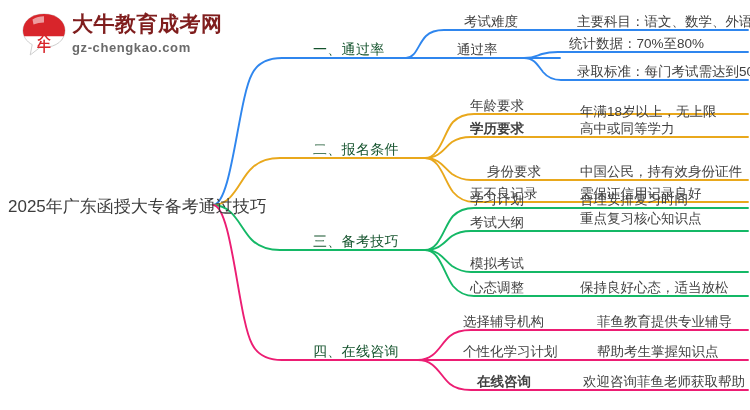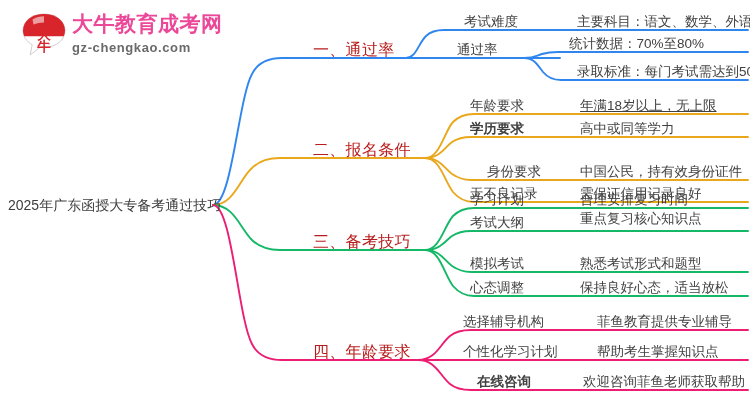--- a/index.html
+++ b/index.html
@@ -32,26 +32,26 @@
   }
   .node {
     position: absolute;
     white-space: nowrap;
     font-size: 13.5px;
     line-height: 1;
     color: #414141;
     pointer-events: auto;
   }
   .node.root {
+    font-size: 17px;
+    color: #3c3c3c;
+  }
+  .node.level1 {
     font-size: 14px;
-    color: #3c3c3c;
-  }
-  .node.level1 {
-    font-size: 16px;
-    color: #b91c1c;
+    color: #14532d;
     letter-spacing: 0.3px;
   }
   .node.level2 {
     font-size: 13.5px;
   }
   .node.level3 {
     font-size: 13.5px;
   }
   
   #brand-logo {
@@ -69,21 +69,21 @@
     height: 48px;
   }
   .logo-text-wrap {
     position: absolute;
     left: 52px;
     top: 4px;
   }
   .logo-title {
     font-size: 21px;
     font-weight: bold;
-    color: #ec4899;
+    color: #7f1d1d;
     letter-spacing: 0.5px;
     line-height: 1.1;
     white-space: nowrap;
   }
   .logo-sub {
     font-size: 13px;
     font-weight: bold;
     color: #6a6a6a;
     letter-spacing: 0.6px;
     margin-top: 5px;
@@ -194,38 +194,37 @@
   <div class="node level3" style="left:569px; top:37px;">统计数据：70%至80%</div>
   <div class="node level3" style="left:577px; top:65px;">录取标准：每门考试需达到50分</div>
 
   <div class="node level1" style="left:313px; top:142px;">二、报名条件</div>
 
   <div class="node level2" style="left:470px; top:99px;">年龄要求</div>
   <div class="node level2" style="left:470px; top:122px;font-weight:bold;">学历要求</div>
   <div class="node level2" style="left:470px; top:165px;margin-left:17px;">身份要求</div>
   <div class="node level2" style="left:470px; top:187px;">无不良记录</div>
 
-  <div class="node level3" style="left:580px; top:99px;text-decoration:underline;">年满18岁以上，无上限</div>
+  <div class="node level3" style="left:580px; top:105px;">年满18岁以上，无上限</div>
   <div class="node level3" style="left:580px; top:122px;">高中或同等学力</div>
   <div class="node level3" style="left:580px; top:165px;">中国公民，持有效身份证件</div>
   <div class="node level3" style="left:580px; top:187px;">需保证信用记录良好</div>
 
   <div class="node level1" style="left:313px; top:234px;">三、备考技巧</div>
 
   <div class="node level2" style="left:470px; top:193px;">学习计划</div>
   <div class="node level2" style="left:470px; top:216px;">考试大纲</div>
   <div class="node level2" style="left:470px; top:257px;">模拟考试</div>
   <div class="node level2" style="left:470px; top:281px;">心态调整</div>
 
   <div class="node level3" style="left:580px; top:193px;">合理安排复习时间</div>
   <div class="node level3" style="left:580px; top:212px;">重点复习核心知识点</div>
-  <div class="node level3" style="left:580px; top:257px;">熟悉考试形式和题型</div>
   <div class="node level3" style="left:580px; top:281px;">保持良好心态，适当放松</div>
 
-  <div class="node level1" style="left:313px; top:344px;">四、年龄要求</div>
+  <div class="node level1" style="left:313px; top:344px;">四、在线咨询</div>
 
   <div class="node level2" style="left:463px; top:315px;">选择辅导机构</div>
   <div class="node level2" style="left:463px; top:345px;">个性化学习计划</div>
   <div class="node level2" style="left:477px; top:375px;font-weight:bold;">在线咨询</div>
 
   <div class="node level3" style="left:597px; top:315px;">菲鱼教育提供专业辅导</div>
   <div class="node level3" style="left:597px; top:345px;">帮助考生掌握知识点</div>
   <div class="node level3" style="left:583px; top:375px;">欢迎咨询菲鱼老师获取帮助</div>
 
 </div>

